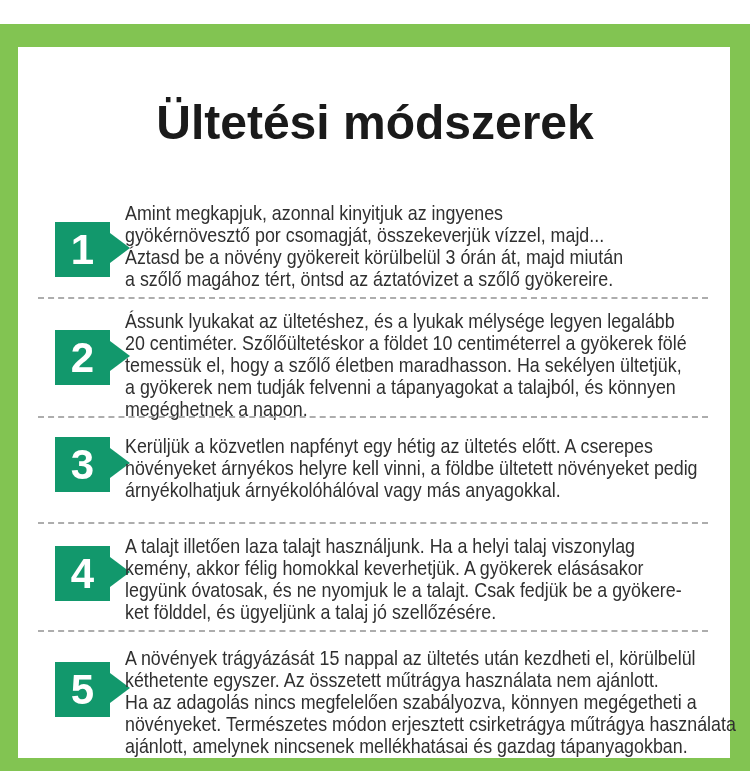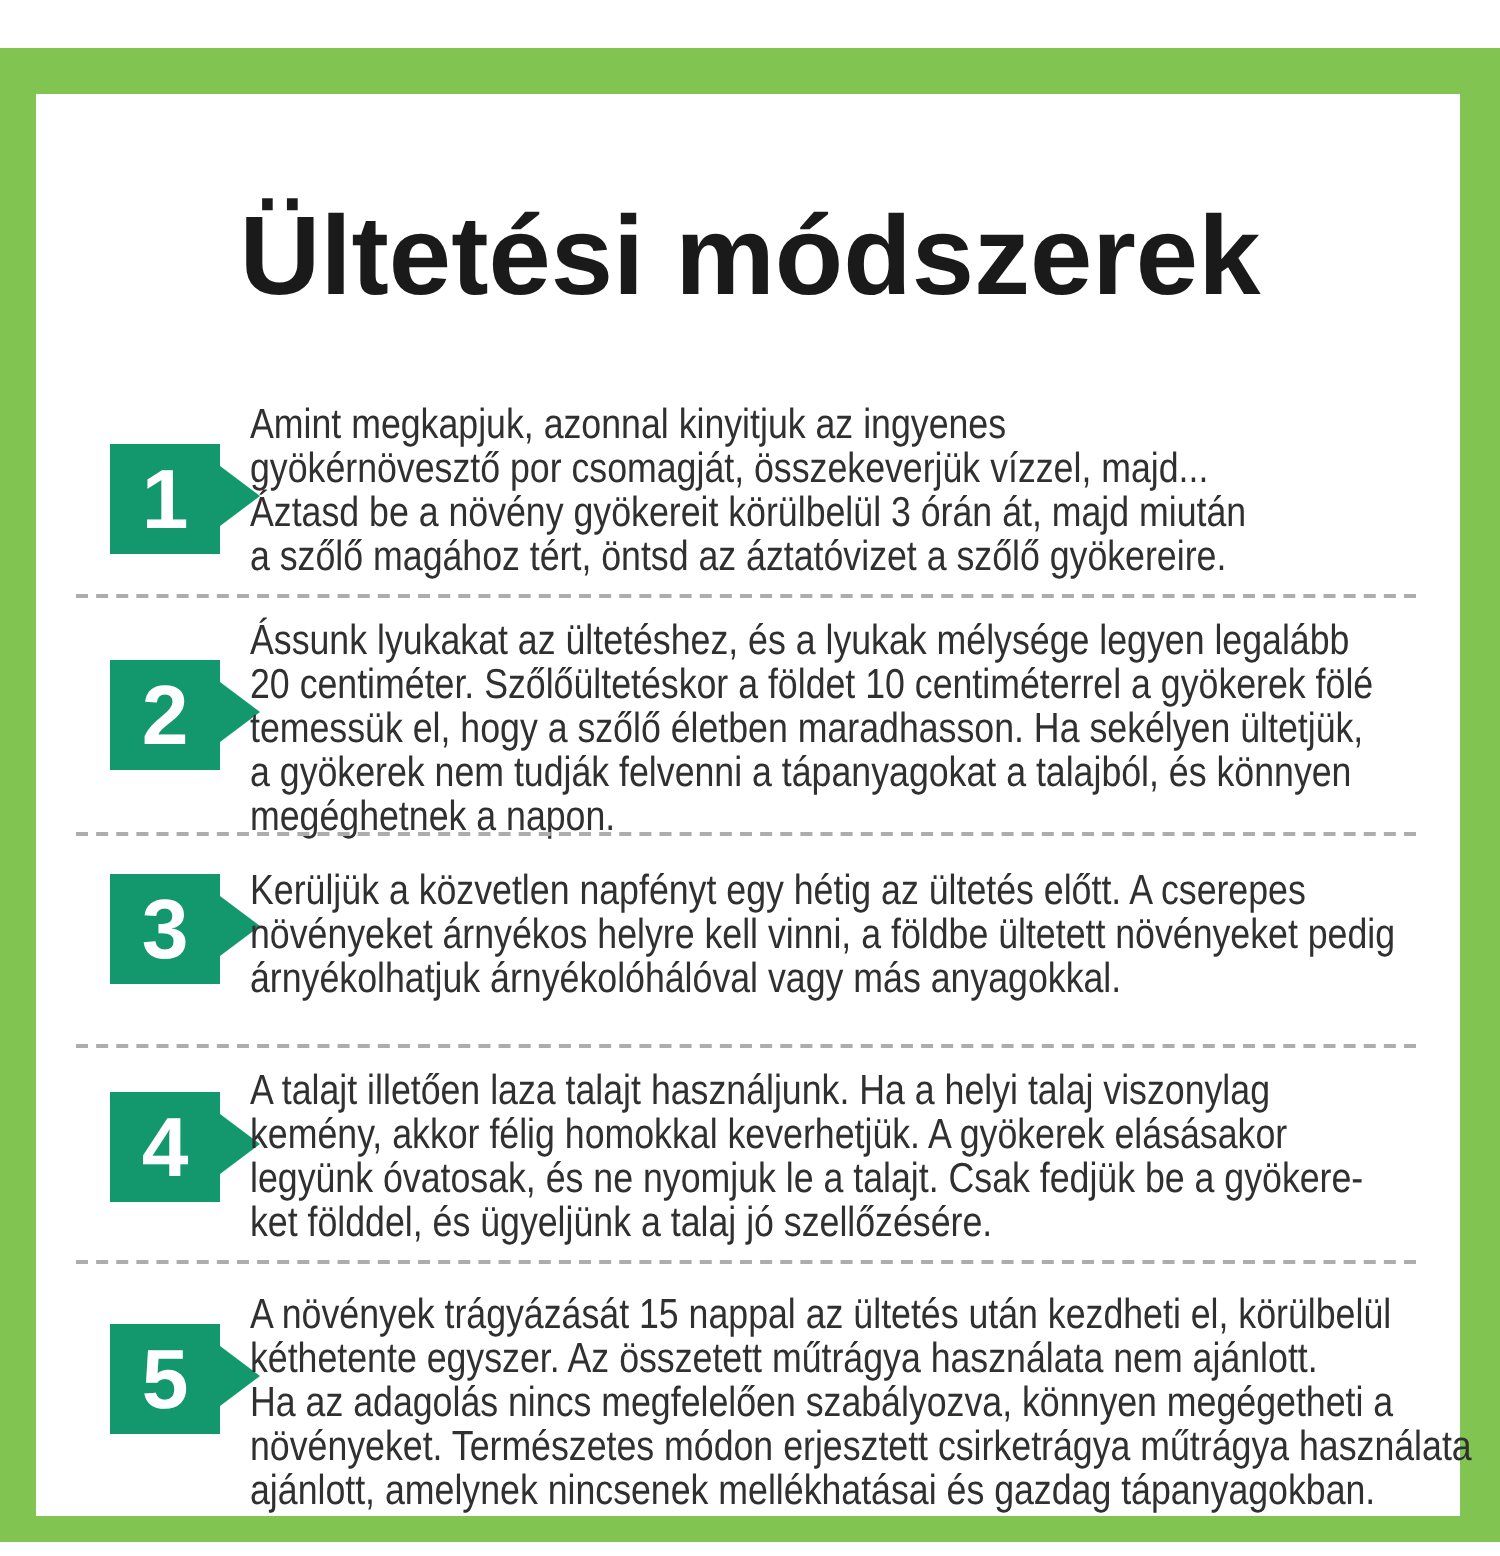--- a/index.html
+++ b/index.html
@@ -29,21 +29,21 @@
     position: absolute;
     left: 18px; top: 23px;
     width: 712px; height: 711px;
     background: #ffffff;
   }
   .title {
     position: absolute;
     left: 0; top: 95px;
     width: 750px;
     text-align: center;
-    font-size: 56px;
+    font-size: 48px;
     font-weight: bold;
     letter-spacing: 0px;
     color: var(--title);
     font-family: "Liberation Sans", sans-serif;
   }
   .badge {
     position: absolute;
     left: 55px;
     width: 55px; height: 55px;
     background: var(--badge-green);

